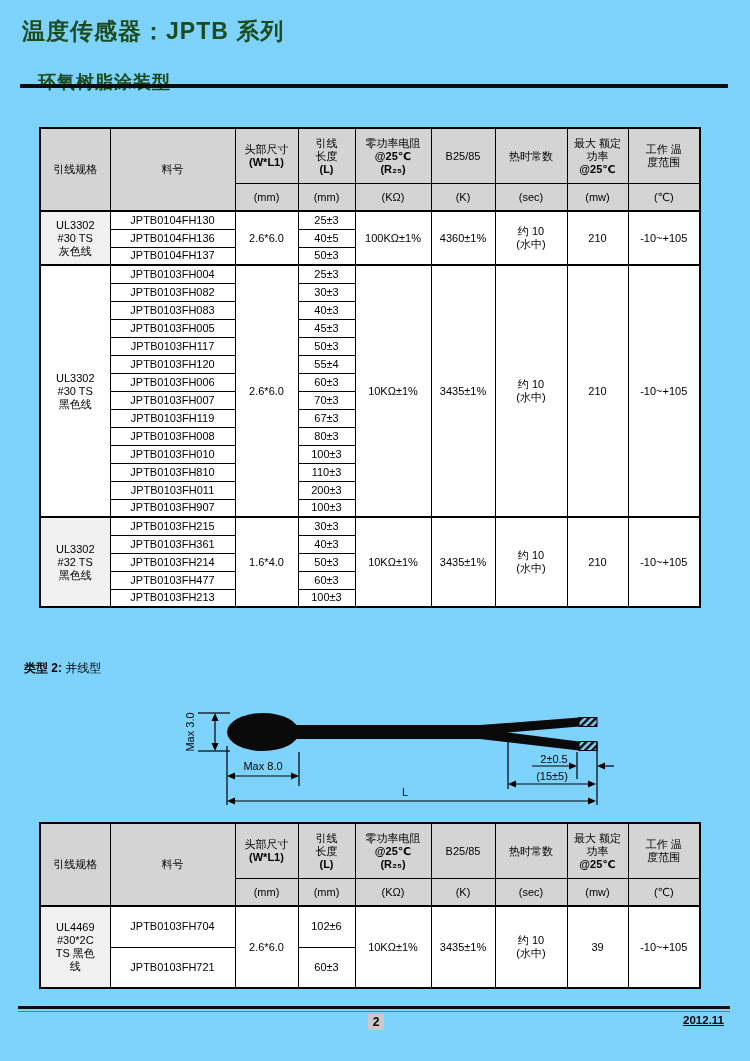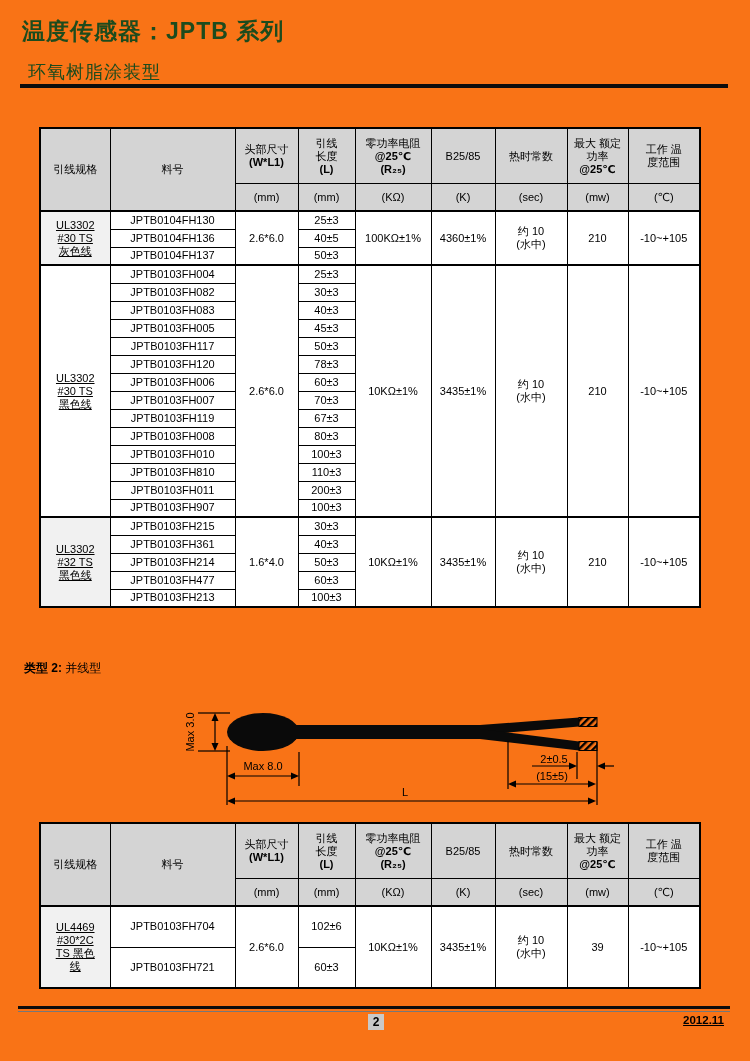--- a/index.html
+++ b/index.html
@@ -1,48 +1,48 @@
 <!DOCTYPE html>
 <html><head>
 <meta charset="utf-8">
 <style>
   html,body{margin:0;padding:0;background:#fff;}
   .page{
-    position:relative;width:750px;height:1061px;background:#f97316;
+    position:relative;width:750px;height:1061px;background:#7dd3fc;
     font-family:"Liberation Sans","DejaVu Sans",sans-serif;color:#000;
     overflow:hidden;
   }
   
   .doc-title{
     position:absolute;left:22px;top:16px;margin:0;
     font-size:23px;font-weight:bold;color:#1d4b1d;letter-spacing:1px;white-space:nowrap;
   }
   .doc-subtitle{
-    position:absolute;left:22px;top:54px;margin:6px;
-    font-size:18px;font-weight:normal;color:#1d4b1d;letter-spacing:1px;white-space:nowrap;
+    position:absolute;left:22px;top:54px;margin:16px;
+    font-size:18px;font-weight:bold;color:#1d4b1d;letter-spacing:1px;white-space:nowrap;
   }
   .title-rule{position:absolute;left:20px;top:84px;width:708px;height:4px;background:#0d0d0d;}
   
   .spec-table{
     position:absolute;left:39px;border-collapse:collapse;table-layout:fixed;
     border:2px solid #000;background:#fff;
   }
   .t1{top:127px;}
   .t2{top:822px;}
   .spec-table th,.spec-table td{
     border:1px solid #000;text-align:center;vertical-align:middle;
     font-size:11px;line-height:13px;padding:0 2px;overflow:hidden;font-weight:normal;
   }
   .spec-table thead th{background:#d4d4d4;}
   .spec-table thead tr.hrow1 th{height:54px;}
   .spec-table thead tr.units th{height:26px;}
   .t1 tbody tr{height:18px;}
   .t2 tbody tr{height:41px;}
   .spec-table tr.gs td{border-top:2px solid #000;}
-  td.lead{background:#f1f1f1;text-decoration:underline;}
+  td.lead{background:#f1f1f1;}
   td.lead.white{background:#ffffff;}
   .ml{white-space:pre-line;}
   .lh19{line-height:19px;}
   .lh28{line-height:28px;}
   .lh17{line-height:17px;}
   .lh16{line-height:16px;}
   .b{font-weight:bold;}
   
   .type2{position:absolute;left:24px;top:660px;font-size:12px;}
   .type2 .lbl{font-weight:bold;}
@@ -173,21 +173,21 @@
       <tr>
           <td>JPTB0103FH005</td>
           <td>45±3</td>
         </tr>
       <tr>
           <td>JPTB0103FH117</td>
           <td>50±3</td>
         </tr>
       <tr>
           <td>JPTB0103FH120</td>
-          <td>78±3</td>
+          <td>55±4</td>
         </tr>
       <tr>
           <td>JPTB0103FH006</td>
           <td>60±3</td>
         </tr>
       <tr>
           <td>JPTB0103FH007</td>
           <td>70±3</td>
         </tr>
       <tr>

